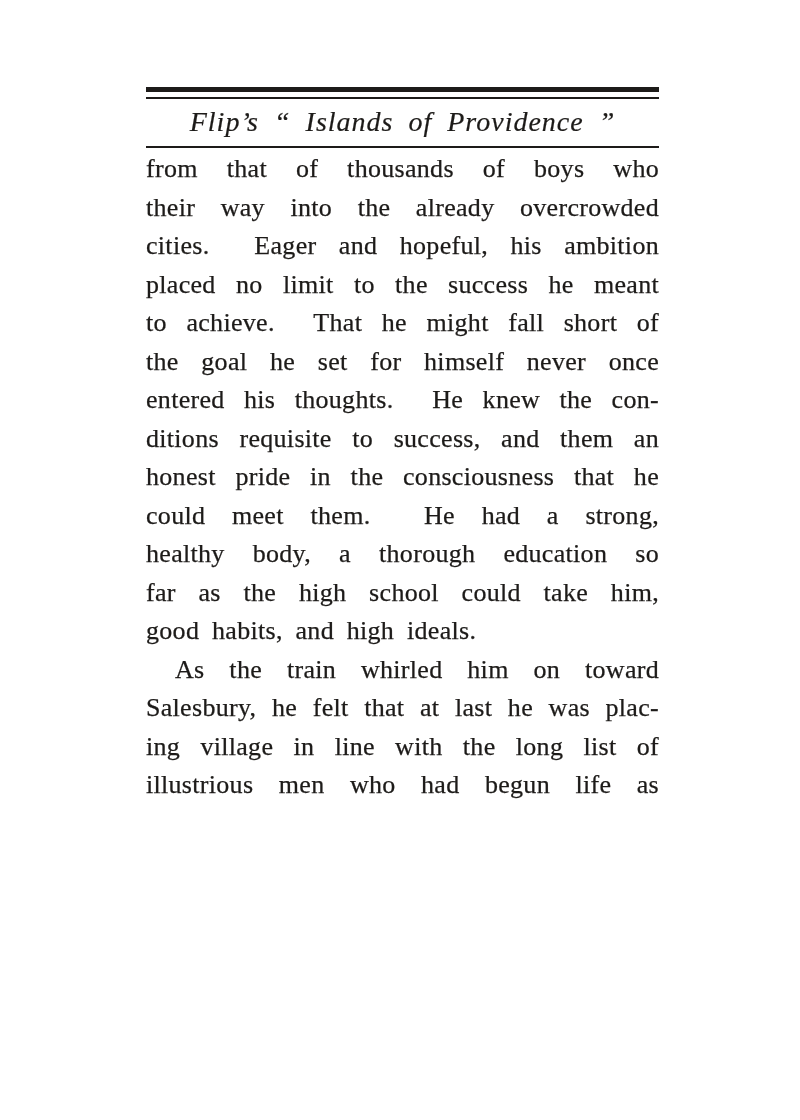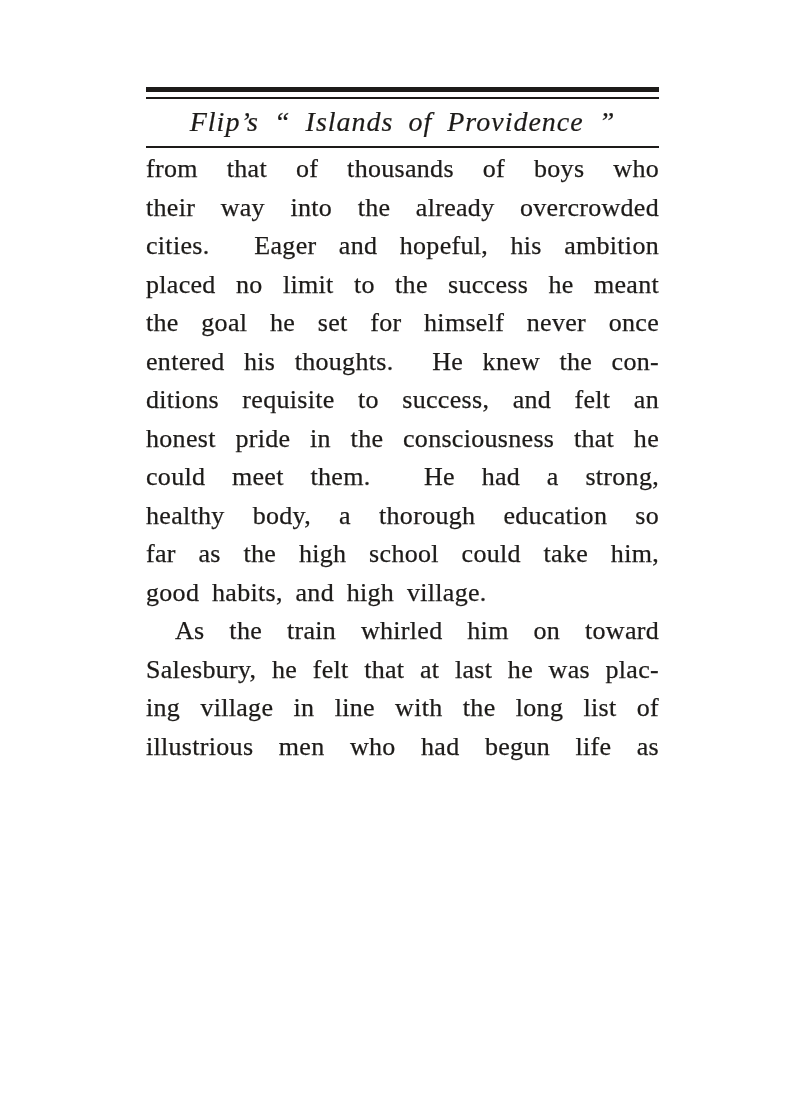--- a/index.html
+++ b/index.html
@@ -69,28 +69,29 @@
   <div class="rule rule-thin"></div>
   <div class="running-head">Flip’s “ Islands of Providence ”</div>
   <div class="rule rule-bottom"></div>
 
   <div class="body-text">
       <div class="paragraph">
         <div class="line justified">from that of thousands of boys who</div>
         <div class="line justified">their way into the already overcrowded</div>
         <div class="line justified">cities.&nbsp; Eager and hopeful, his ambition</div>
         <div class="line justified">placed no limit to the success he meant</div>
+        <div class="line justified">to achieve.&nbsp; That he might fall short of</div>
         <div class="line justified">the goal he set for himself never once</div>
         <div class="line justified">entered his thoughts.&nbsp; He knew the con-</div>
-        <div class="line justified">ditions requisite to success, and felt an</div>
+        <div class="line justified">ditions requisite to success, and them an</div>
         <div class="line justified">honest pride in the consciousness that he</div>
         <div class="line justified">could meet them.&nbsp; He had a strong,</div>
         <div class="line justified">healthy body, a thorough education so</div>
         <div class="line justified">far as the high school could take him,</div>
-        <div class="line plain">good habits, and high village.</div>
+        <div class="line plain">good habits, and high ideals.</div>
       </div>
       <div class="paragraph">
         <div class="line justified indented">As the train whirled him on toward</div>
         <div class="line justified">Salesbury, he felt that at last he was plac-</div>
         <div class="line justified">ing village in line with the long list of</div>
         <div class="line justified">illustrious men who had begun life as</div>
       </div>
     </div>
 
   <div class="folio">[ 8ɪ ]</div>

